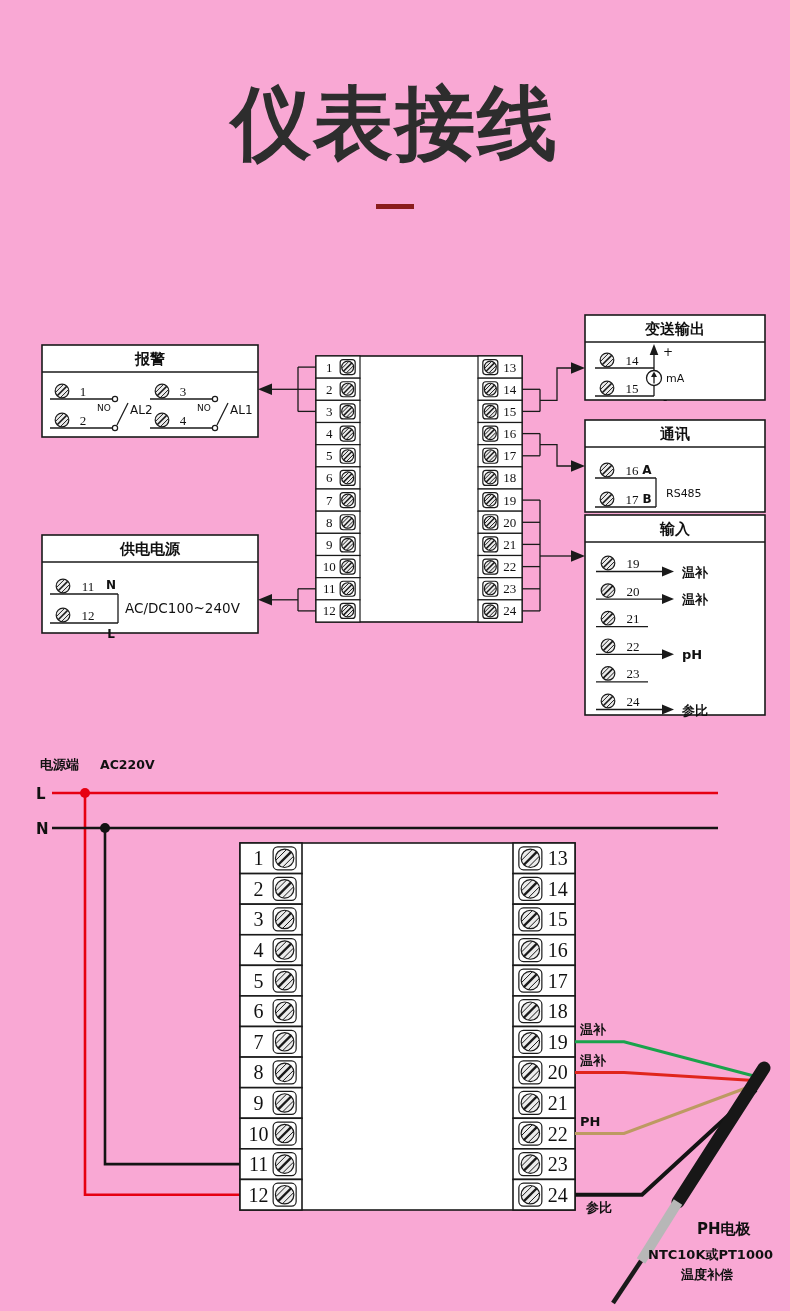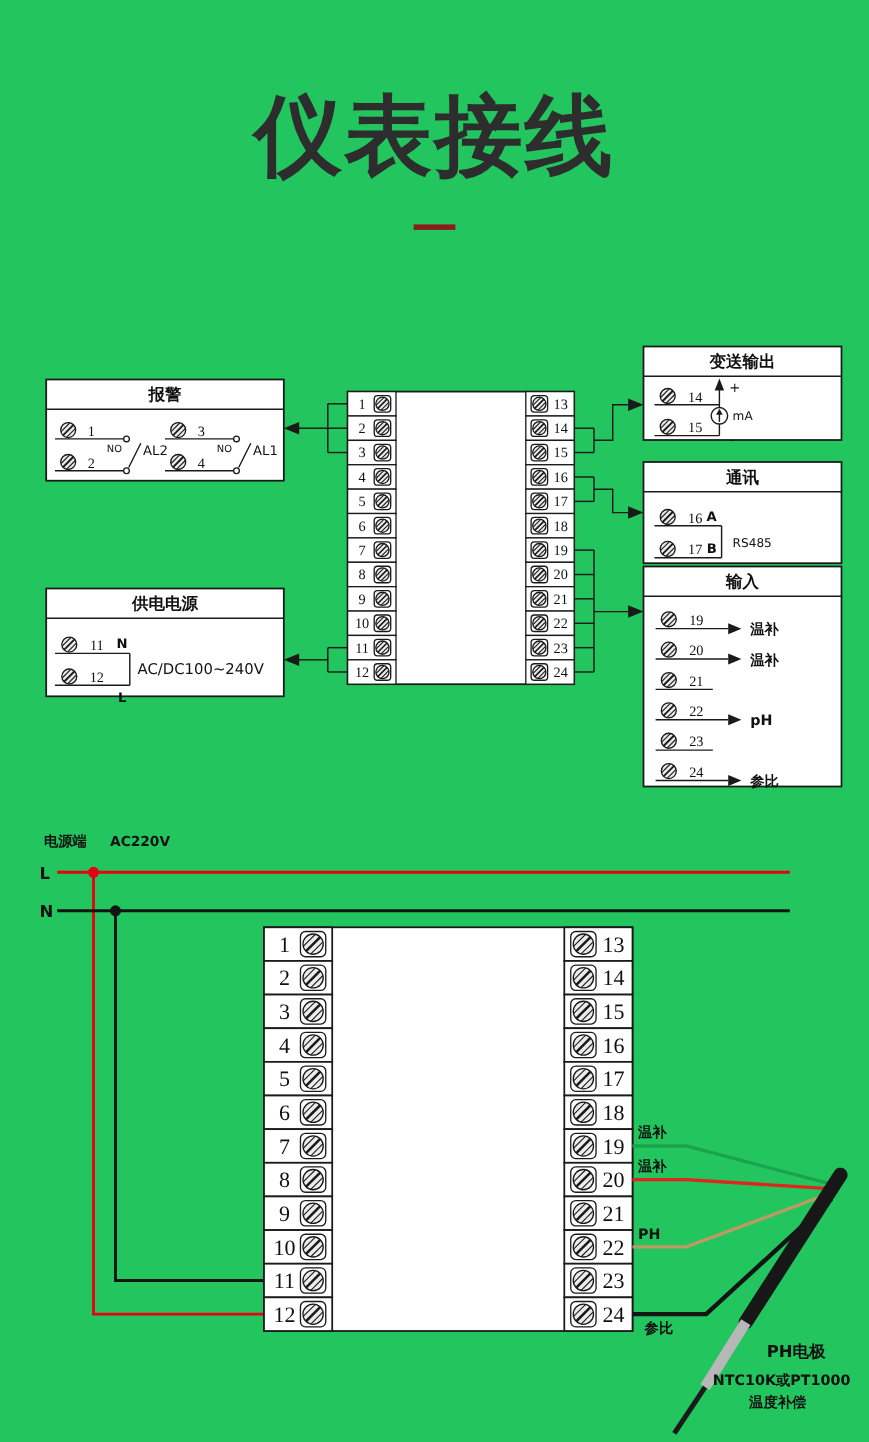--- a/index.html
+++ b/index.html
@@ -1,16 +1,16 @@
 <!DOCTYPE html>
 <html><head>
 <meta charset="utf-8">
 <style>
   html,body{margin:0;padding:0;background:#ffffff;}
-  .page{position:relative;width:790px;height:1311px;background:#22c55e;overflow:hidden;font-family:"DejaVu Sans",sans-serif;}
+  .page{position:relative;width:790px;height:1311px;background:#f9a8d4;overflow:hidden;font-family:"DejaVu Sans",sans-serif;}
   .page-title{position:absolute;top:74px;left:0;width:100%;margin:0;text-align:center;
     font-size:80px;font-weight:bold;color:#2d2d2d;letter-spacing:2px;line-height:1.25;
     font-family:"DejaVu Sans",sans-serif;}
   .accent-dash{position:absolute;top:204px;left:50%;transform:translateX(-50%);width:38px;height:5px;background:#8a1c1c;}
   svg{position:absolute;top:0;left:0;}
   svg text{stroke:none;}
   .box{fill:#ffffff;stroke:#1a1a1a;stroke-width:1.6;}
   .wire{stroke:#1a1a1a;stroke-width:1.3;fill:none;}
   .box-title{font-family:"DejaVu Sans",sans-serif;font-size:15px;font-weight:bold;text-anchor:middle;fill:#111;}
   .lbl{font-family:"DejaVu Sans",sans-serif;font-size:13px;font-weight:bold;fill:#111;}

